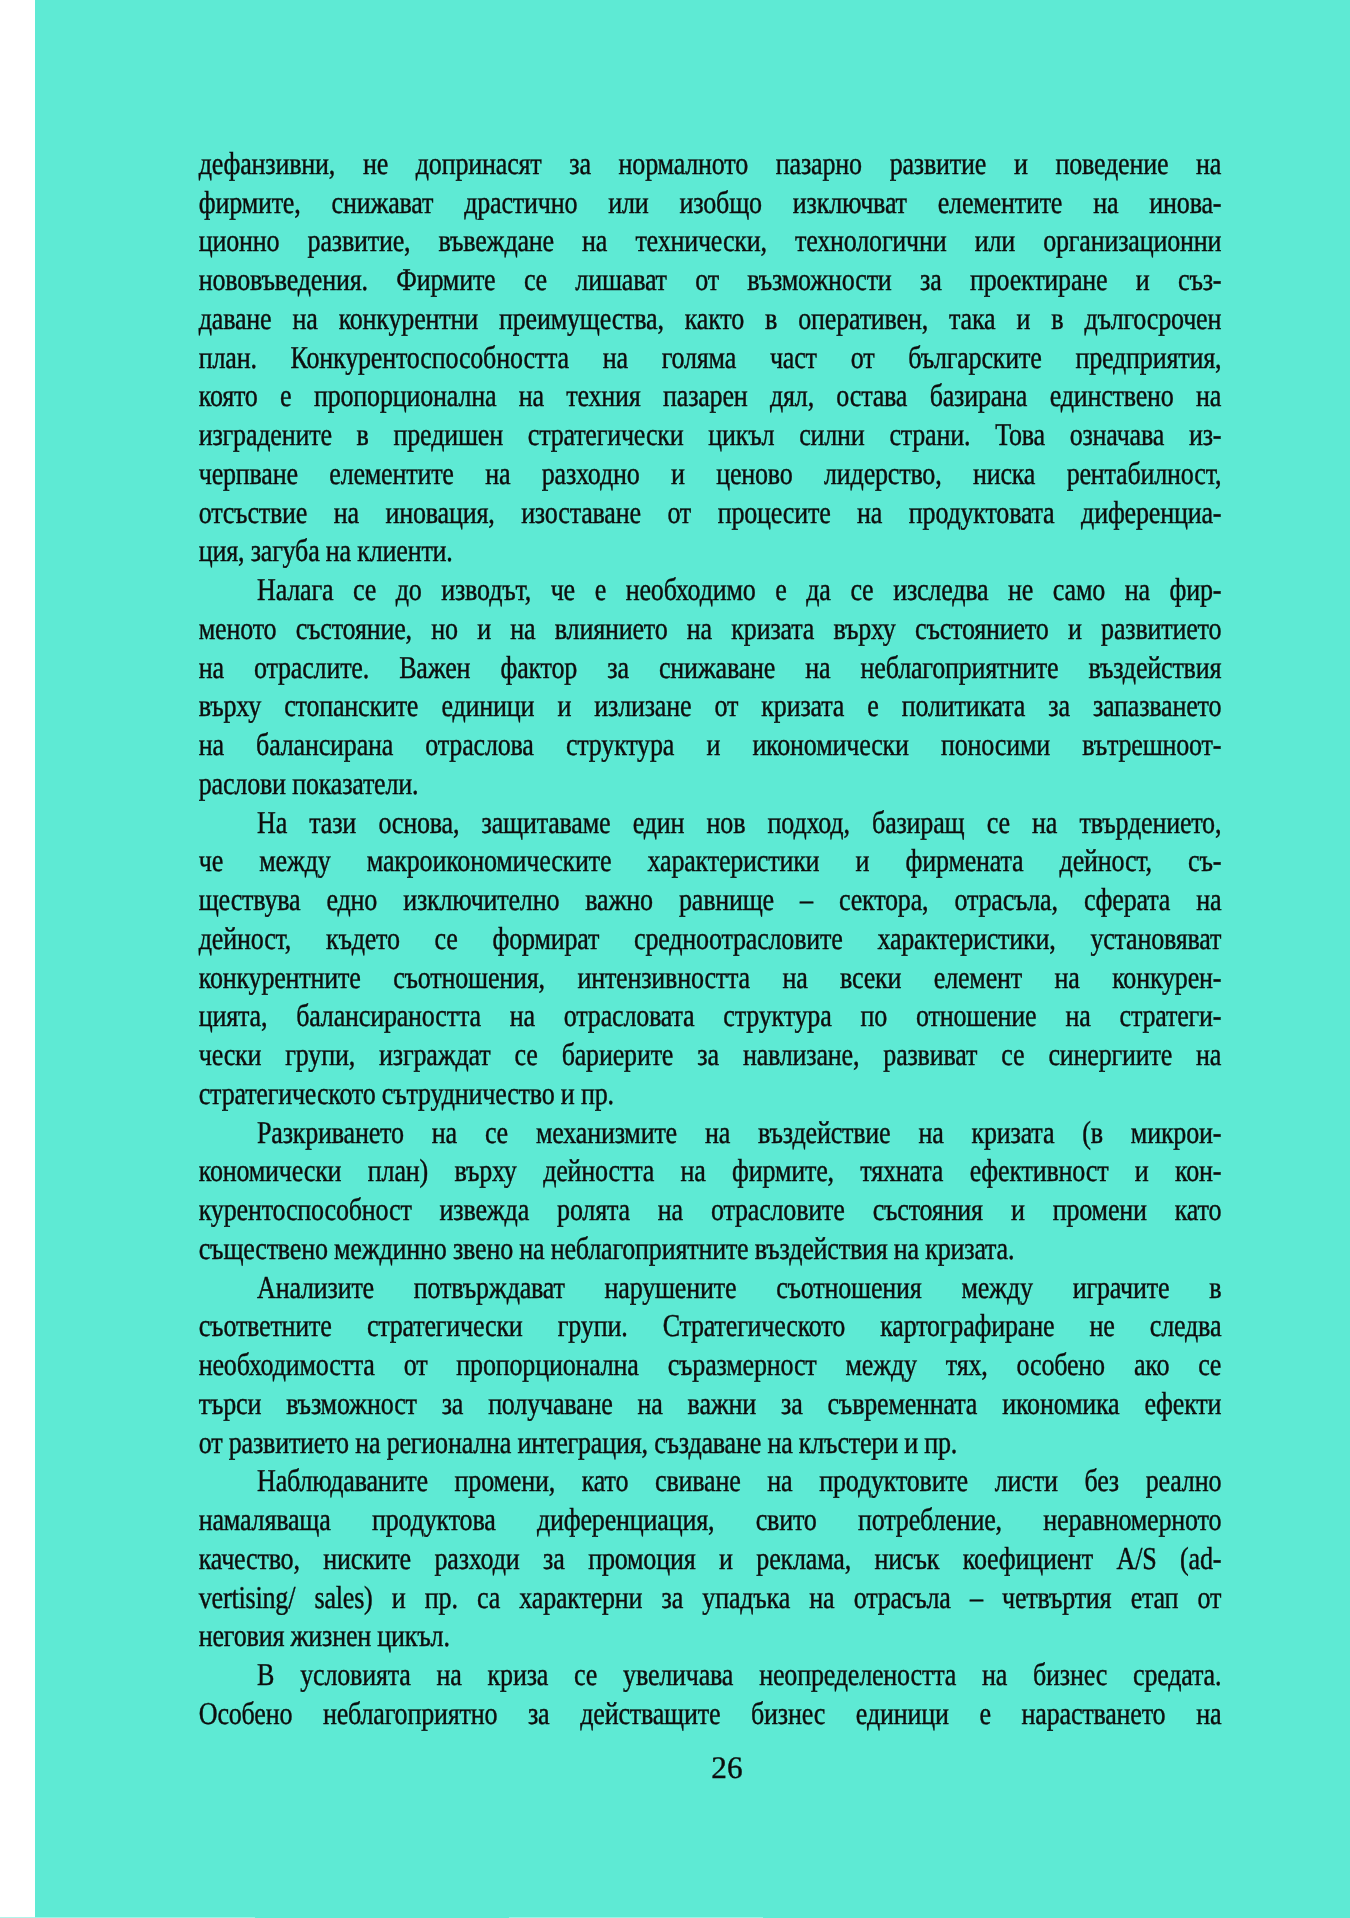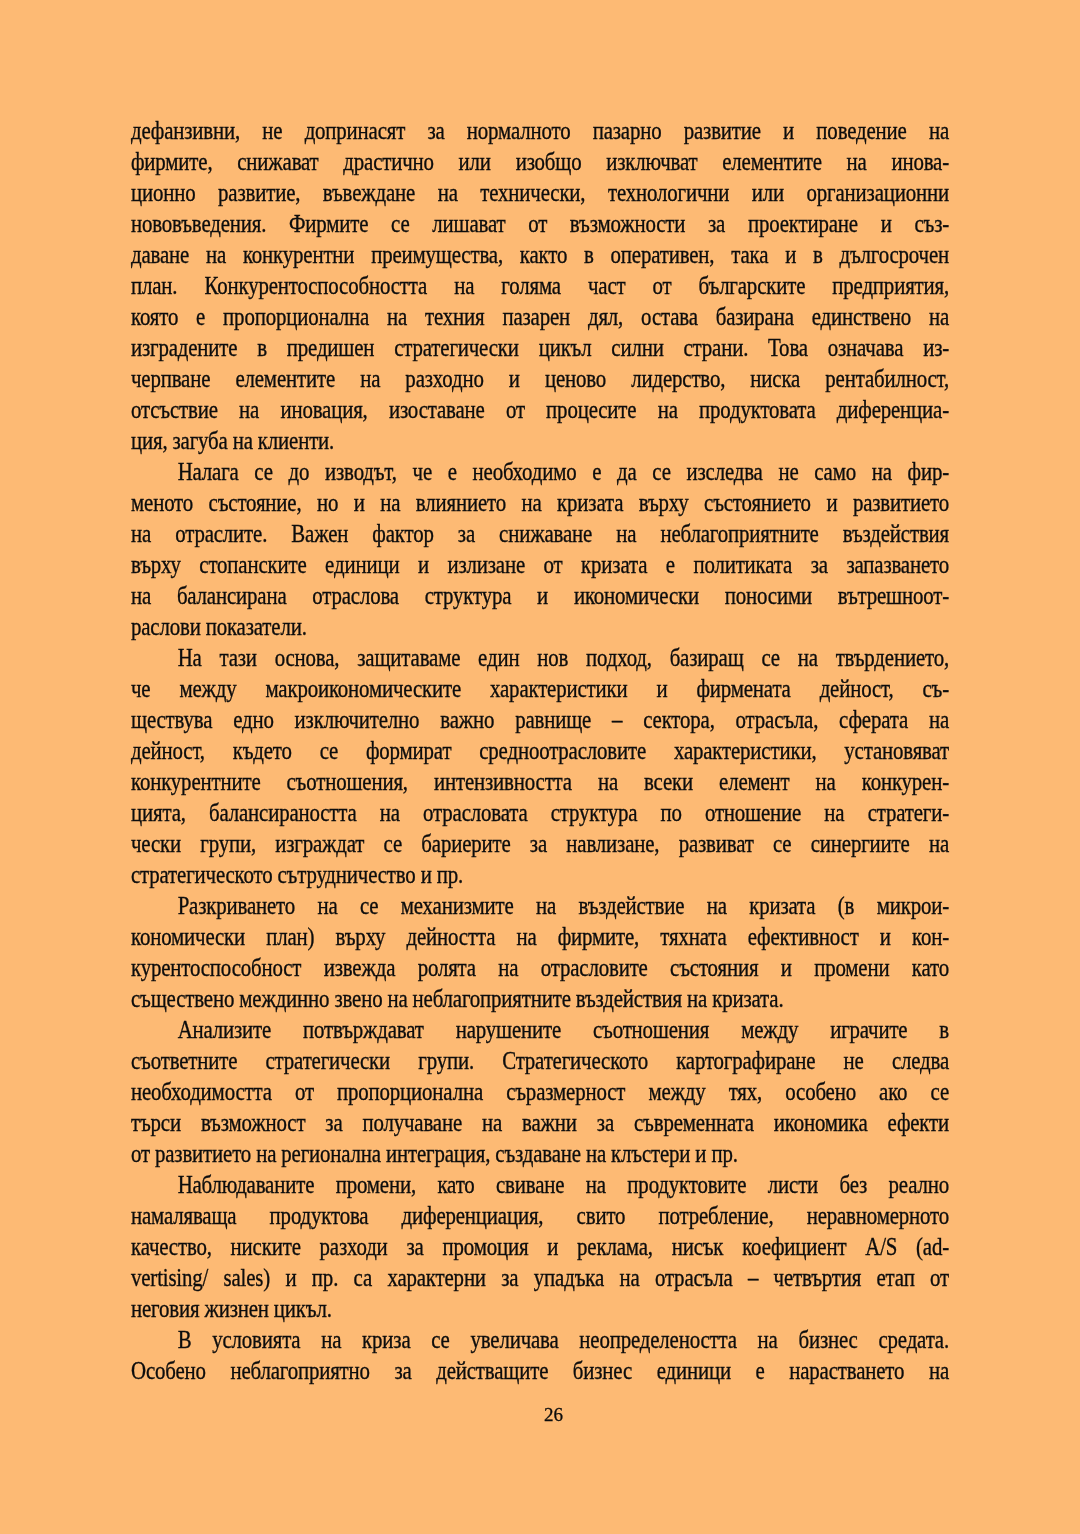--- a/index.html
+++ b/index.html
@@ -7,21 +7,22 @@
     width: 1080px;
     height: 1534px;
     background: #ffffff;
     position: relative;
     font-family: "Liberation Serif", serif;
     overflow: hidden;
   }
   .sheet {
     position: absolute;
     inset: 0;
-    background: #fdba74;
+    background: #5eead4;
+    margin-left: 28px;
   }
   .textblock {
     position: absolute;
     left: 131px;
     top: 115px;
     width: 1000px;
     transform: scaleX(0.818);
     transform-origin: 0 0;
     color: #0d0d0d;
     font-size: 25.5px;
@@ -39,21 +40,21 @@
   }
   .line.indent {
     text-indent: 57px;
   }
   .pagenum {
     position: absolute;
     left: 131px;
     top: 1399px;
     width: 845px;
     text-align: center;
-    font-size: 19px;
+    font-size: 25px;
     line-height: 31px;
     color: #0d0d0d;
     -webkit-text-stroke: 0.3px #0d0d0d;
   }
 </style>
 </head>
 <body>
 
 <div class="sheet">
   <div class="textblock" id="textblock">

